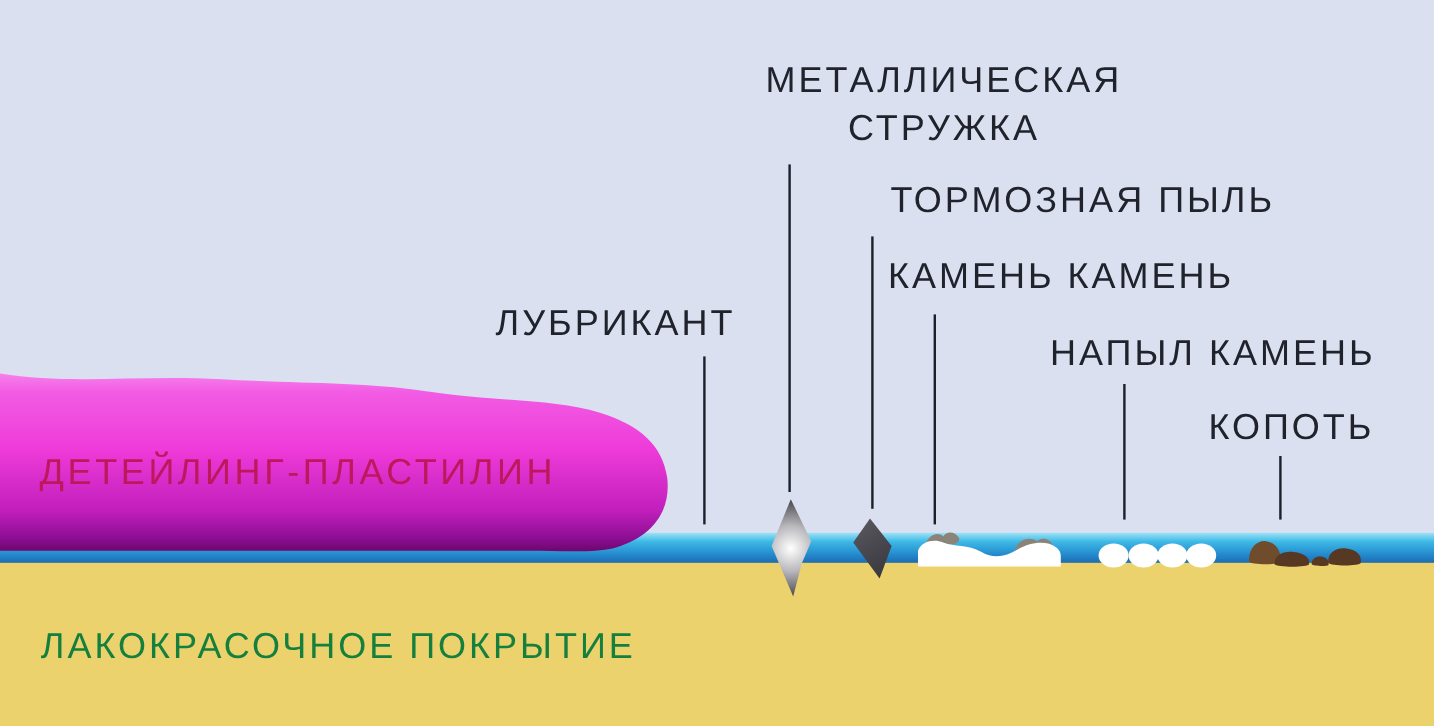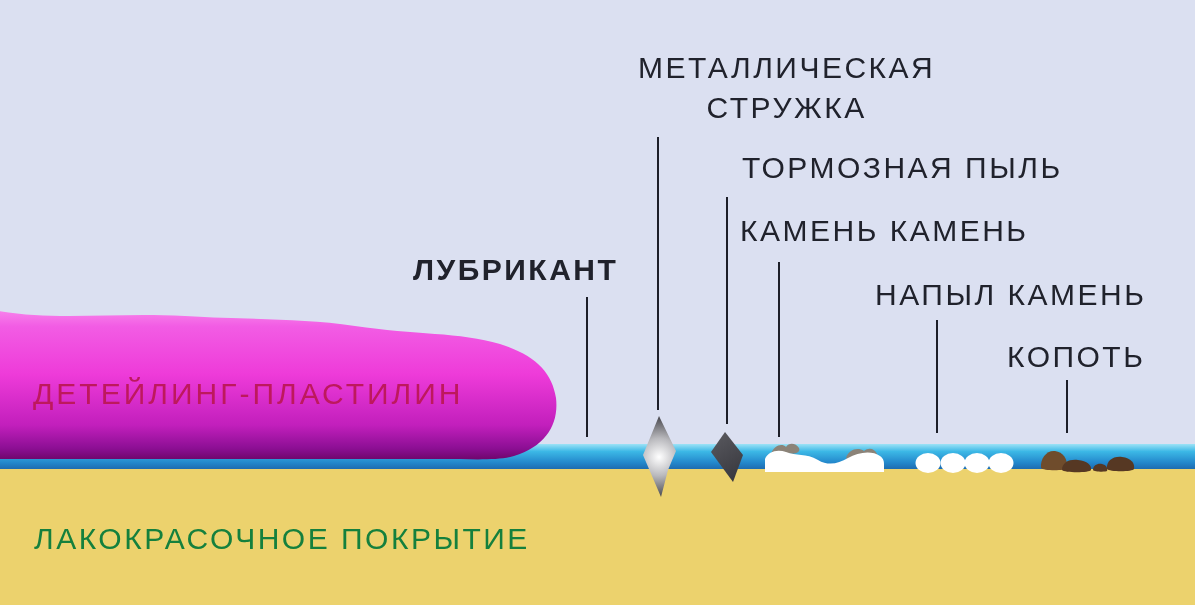--- a/index.html
+++ b/index.html
@@ -102,19 +102,19 @@
   <div class="leader" style="left:657px;top:137px;height:273px;"></div>
   <div class="leader" style="left:726px;top:197px;height:227px;"></div>
   <div class="leader" style="left:778px;top:262px;height:175px;"></div>
   <div class="leader" style="left:936px;top:320px;height:113px;"></div>
   <div class="leader" style="left:1066px;top:380px;height:53px;"></div>
 
   <div class="lbl two-line" style="left:638px;top:48px;">МЕТАЛЛИЧЕСКАЯ
 СТРУЖКА</div>
   <div class="lbl" style="left:722px;top:150px;margin-left:20px;">ТОРМОЗНАЯ ПЫЛЬ</div>
   <div class="lbl" style="left:740px;top:213px;">КАМЕНЬ КАМЕНЬ</div>
-  <div class="lbl" style="left:413px;top:252px;font-weight:bold;">ЛУБРИКАНТ</div>
+  <div class="lbl" style="left:413px;top:252px;">ЛУБРИКАНТ</div>
   <div class="lbl" style="left:875px;top:277px;">НАПЫЛ КАМЕНЬ</div>
   <div class="lbl" style="left:1007px;top:339px;">КОПОТЬ</div>
   <div class="lbl clay-label" style="left:33px;top:376px;">ДЕТЕЙЛИНГ-ПЛАСТИЛИН</div>
   <div class="lbl coating-label" style="left:34px;top:521px;">ЛАКОКРАСОЧНОЕ ПОКРЫТИЕ</div>
 
 </div>
 
 </body></html>

